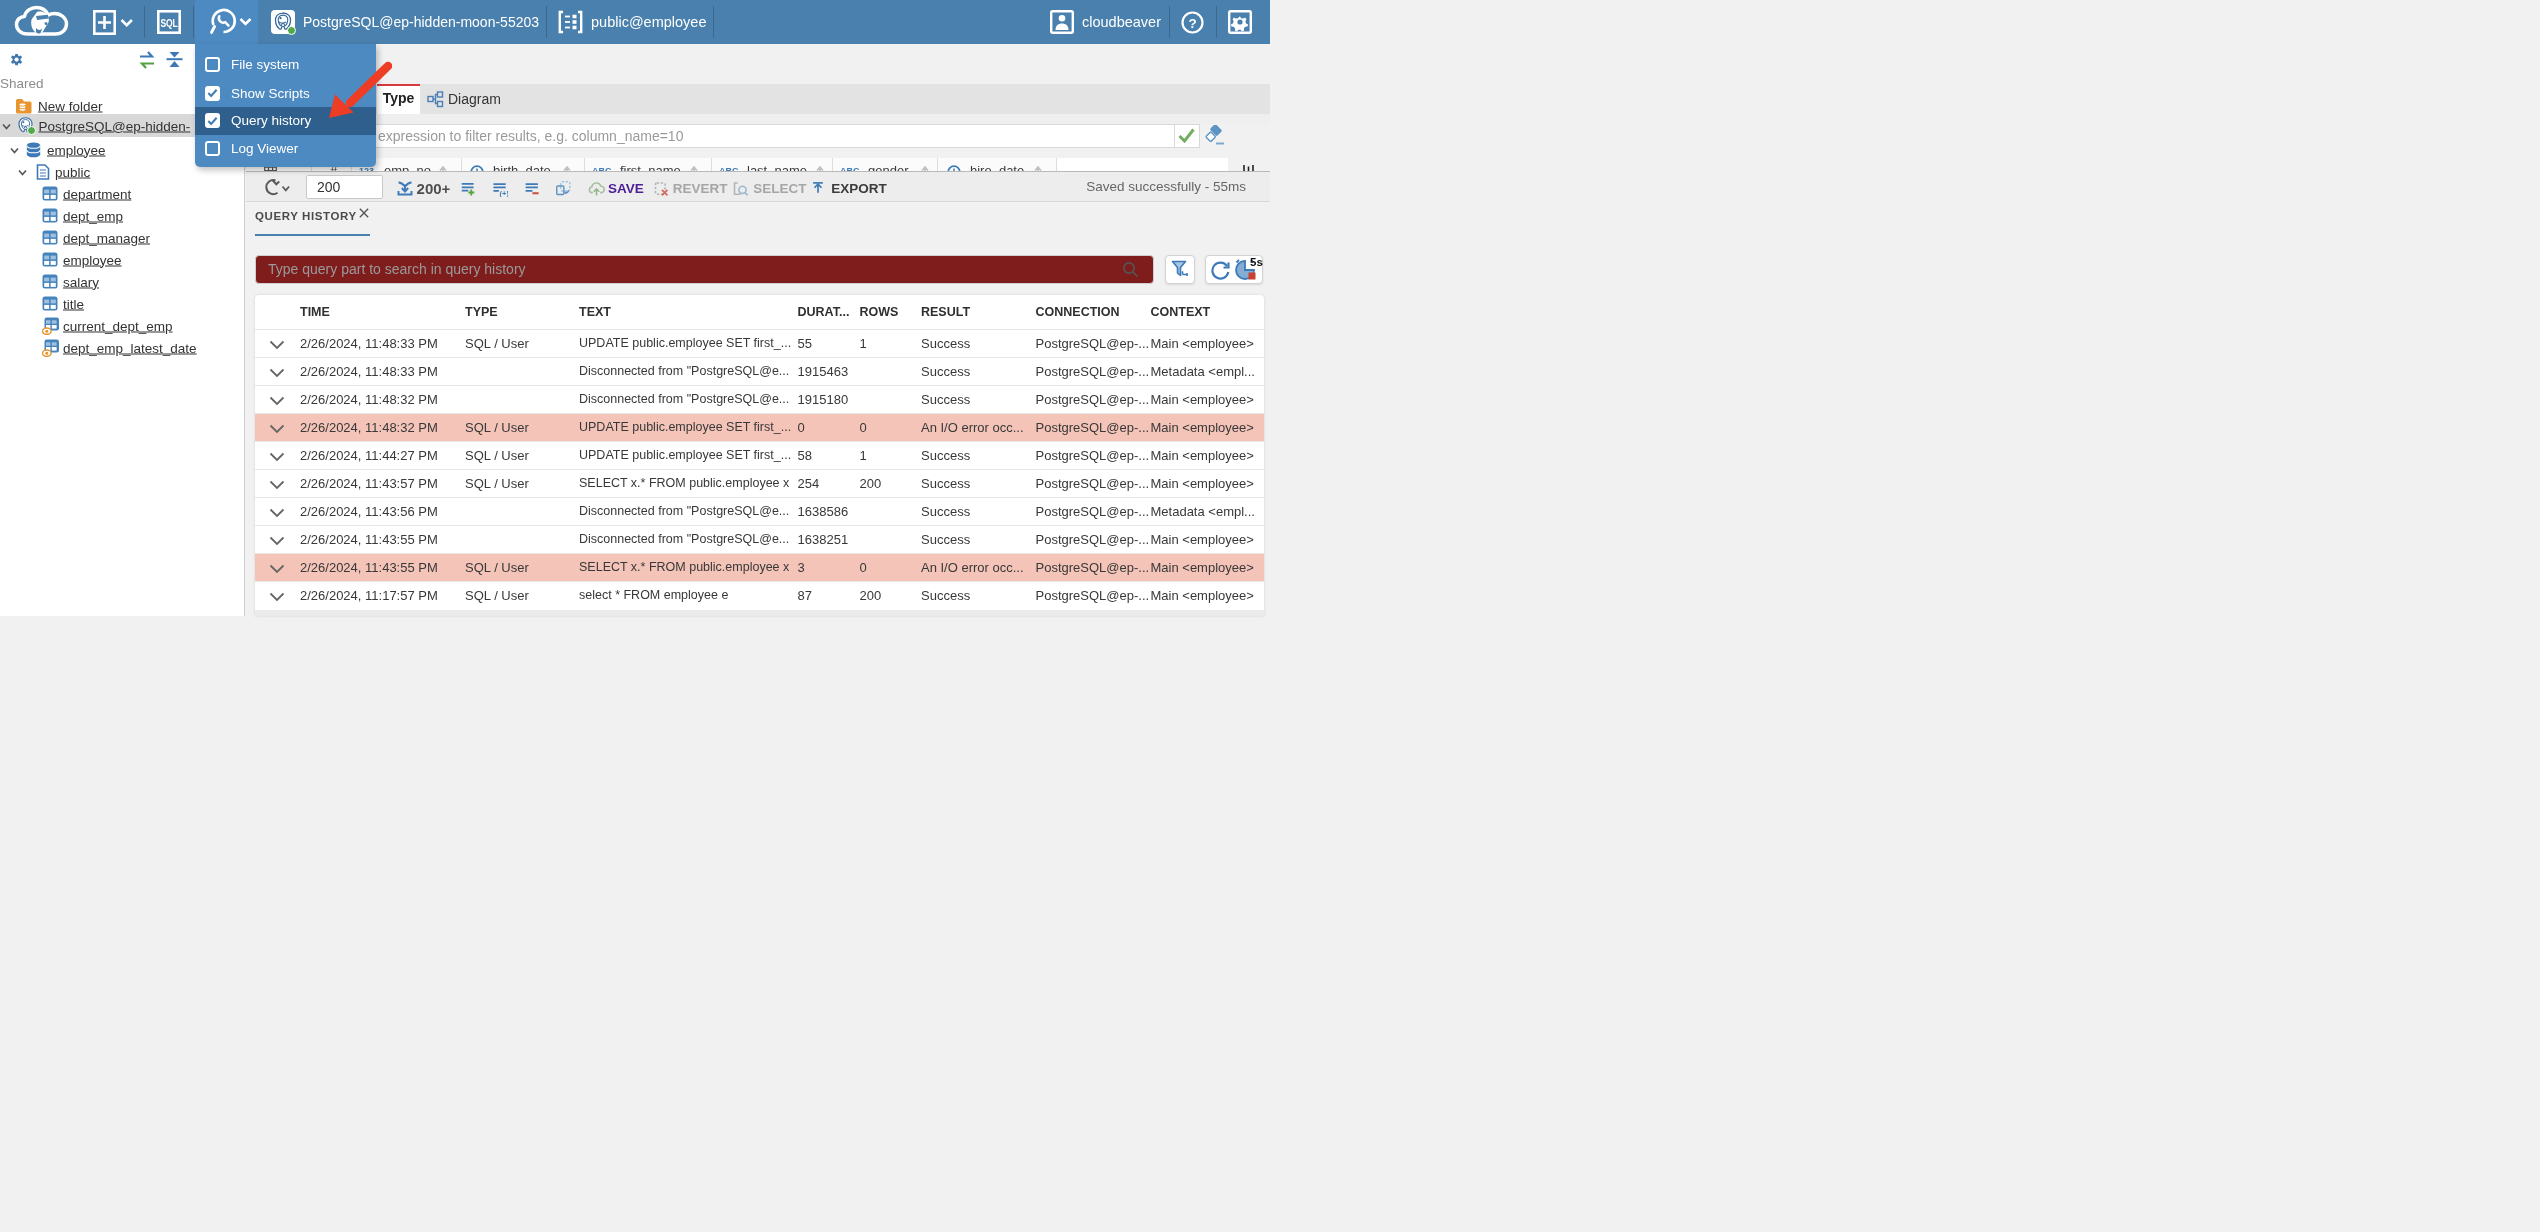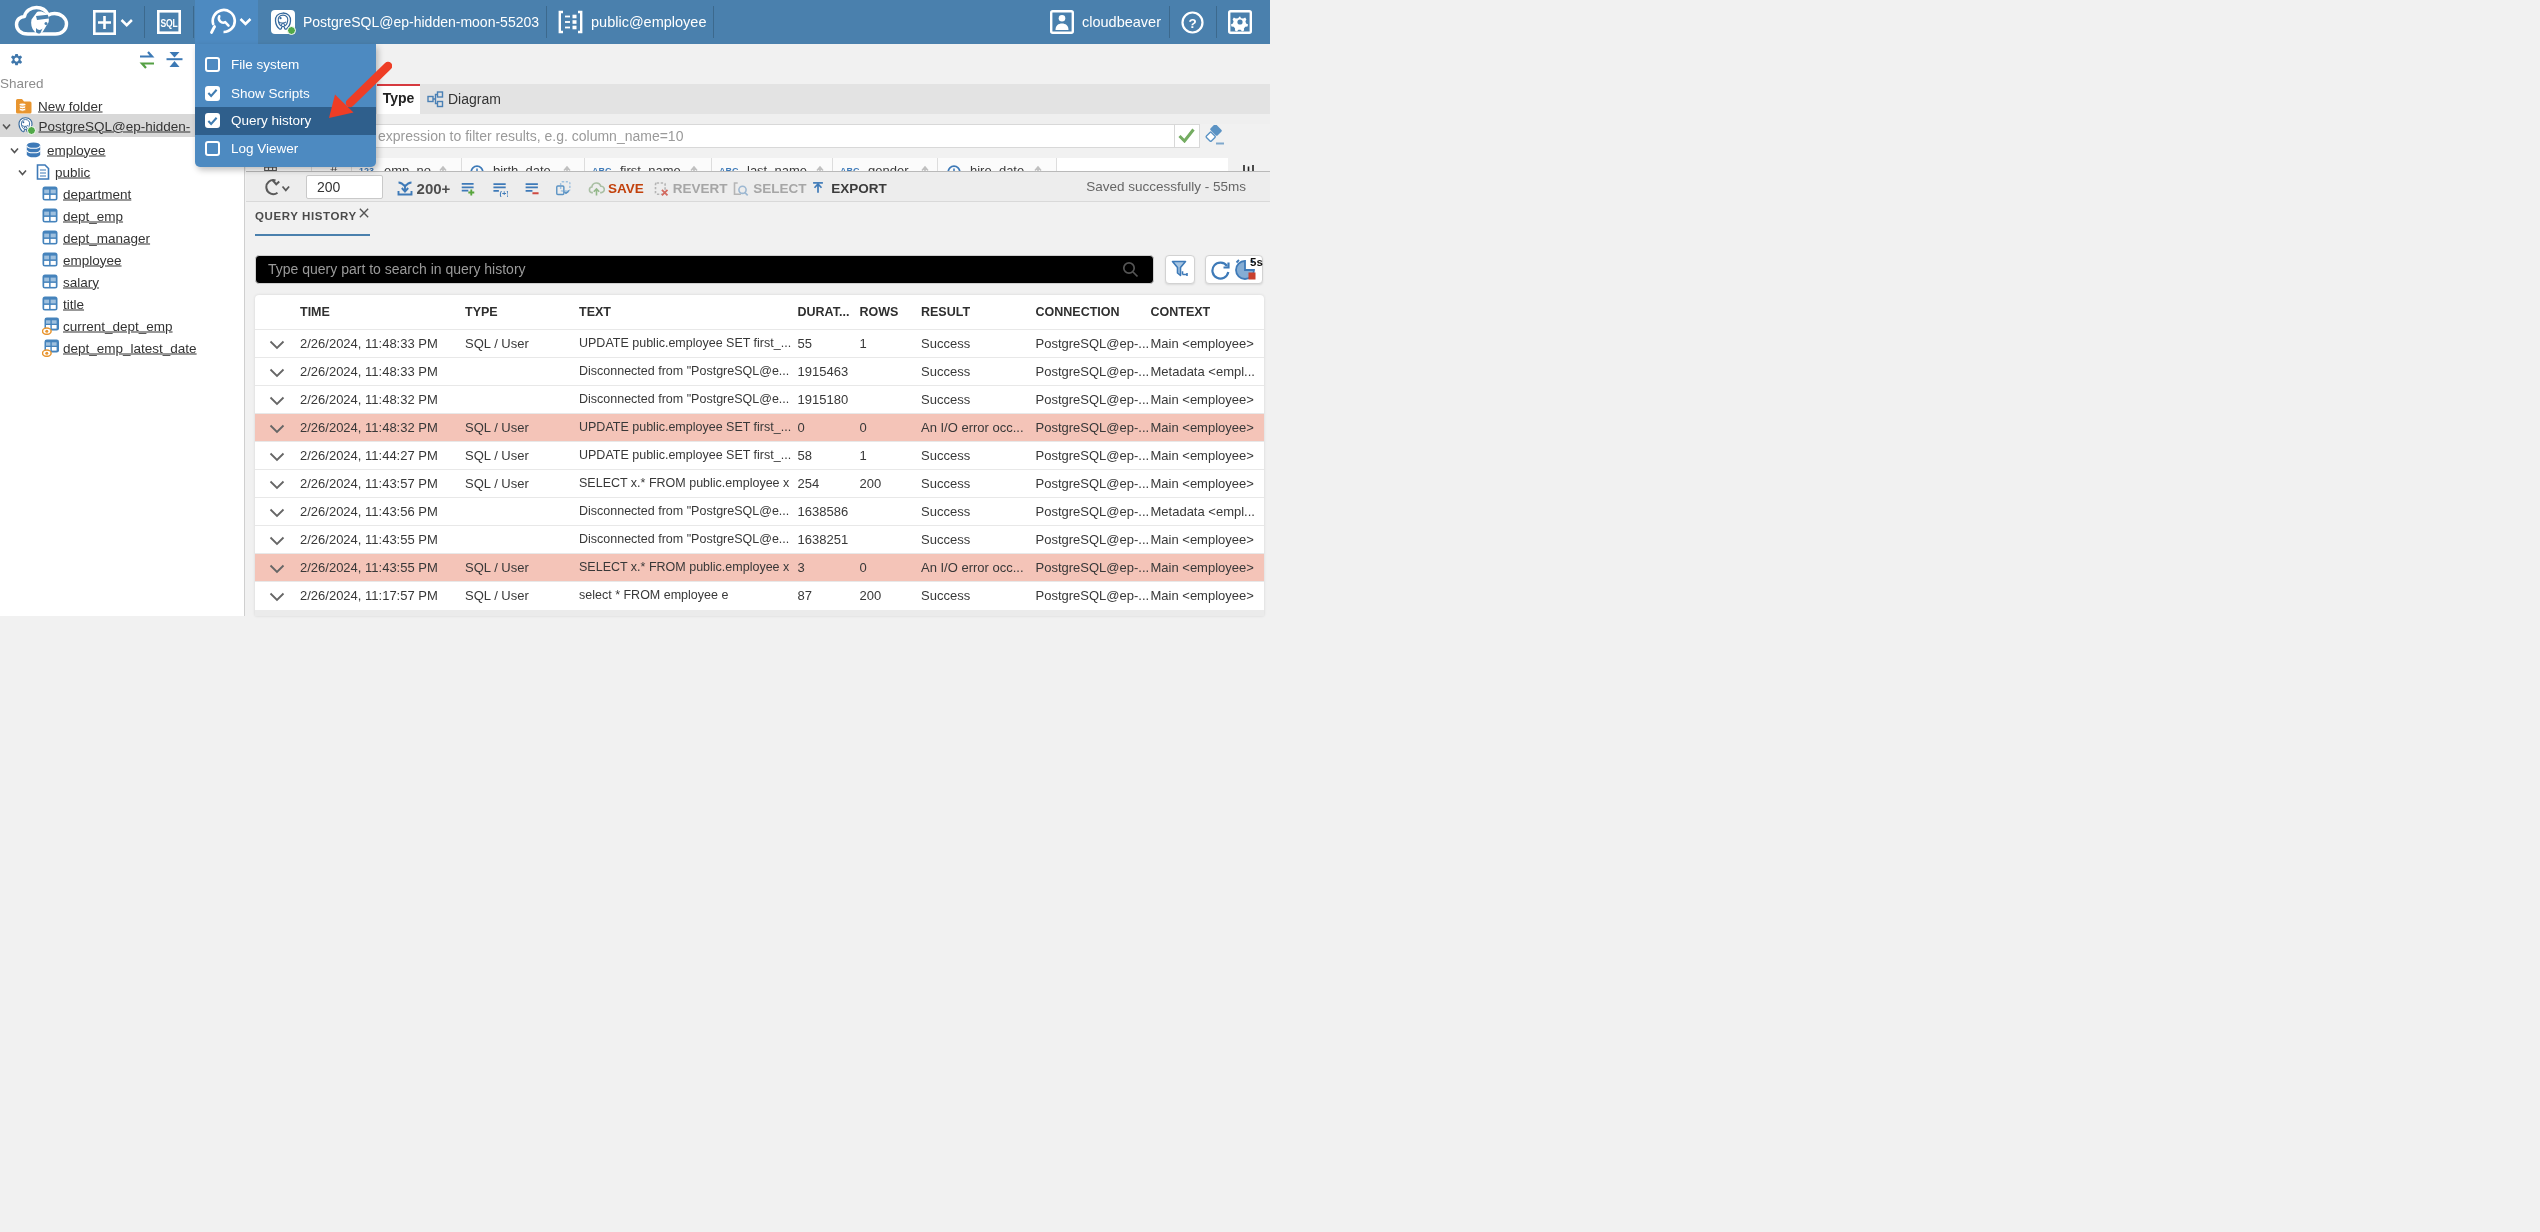--- a/index.html
+++ b/index.html
@@ -357,21 +357,21 @@
   <svg class="abs" style="left:308.5px;top:136px" width="17" height="17" viewBox="0 0 24 23">
     <rect x="8" y="2" width="13" height="13" rx="2" fill="none" stroke="#9fc2e0" stroke-width="2" stroke-dasharray="3 2.2"></rect>
     <rect x="2.5" y="8" width="10" height="12" rx="1.5" fill="none" stroke="#5b93c4" stroke-width="2"></rect>
     <path d="M15 18 a4.5 4.5 0 0 0 4 -4" fill="none" stroke="#5b93c4" stroke-width="2"></path>
     <path d="M13.2 16 l2.2 2.2 2.2 -2.2" fill="none" stroke="#5b93c4" stroke-width="1.8"></path>
   </svg>
   <svg class="abs" style="left:341.5px;top:137px" width="17" height="16" viewBox="0 0 21 20">
     <path d="M6 14.5 H4.5 A3.5 3.5 0 0 1 4.7 7.6 A5.8 5.8 0 0 1 16 6.5 A4 4 0 0 1 16.5 14.5 H15" fill="none" stroke="#a9bfa3" stroke-width="2"></path>
     <path d="M10.5 18 v-8 m-3.4 3.4 l3.4 -3.6 3.4 3.6" fill="none" stroke="#93b88a" stroke-width="2"></path>
   </svg>
-  <div class="abs tb-lbl" style="left:362px;color:#c2410c">SAVE</div>
+  <div class="abs tb-lbl" style="left:362px;color:#4c1d95">SAVE</div>
   <svg class="abs" style="left:407px;top:137px" width="17" height="16" viewBox="0 0 21 20">
     <rect x="3" y="2.5" width="12" height="14" rx="1.5" fill="none" stroke="#b5b5b5" stroke-width="2" stroke-dasharray="3 2"></rect>
     <path d="M11 11 l7 7 M18 11 l-7 7" stroke="#d36a60" stroke-width="2.2"></path>
   </svg>
   <div class="abs tb-lbl" style="left:426.7px;color:#a6a6a6">REVERT</div>
   <svg class="abs" style="left:486px;top:137px" width="17" height="16" viewBox="0 0 21 20">
     <path d="M7 2.5 h-4 v14 h8" fill="none" stroke="#b5b5b5" stroke-width="2"></path>
     <circle cx="13" cy="11" r="4.5" fill="none" stroke="#9db8d2" stroke-width="2"></circle>
     <path d="M16 14.5 l3.5 3.5" stroke="#9db8d2" stroke-width="2"></path>
   </svg>
@@ -383,21 +383,21 @@
   <div class="abs tb-lbl" style="left:585.3px;color:#3c3c3c">EXPORT</div>
   <div class="abs" style="left:0;top:126.5px;width:1005px;height:31.5px;pointer-events:none"></div>
   <div class="abs" style="right:24px;top:135px;font-size:13.5px;color:#666">Saved successfully - 55ms</div>
 
   <div class="abs" style="left:9px;top:166px;height:14px;font-size:11.5px;font-weight:bold;color:#4a4a4a;letter-spacing:0.6px">QUERY HISTORY</div>
   <svg class="abs" style="left:112px;top:163px" width="12" height="12" viewBox="0 0 13 13">
       <path d="M2 2 l9 9 M11 2 l-9 9" stroke="#555" stroke-width="1.5"></path>
     </svg>
   <div class="abs" style="left:9px;top:190px;width:115px;height:2px;background:#4a80ad"></div>
 
-  <div class="abs" style="left:9px;top:210.5px;width:899px;height:29.5px;background:#000000;border:1px solid #cfcfcf;border-radius:4px;font-size:14px;color:#9a9a9a;line-height:27.5px;padding-left:12px">Type query part to search in query history</div>
+  <div class="abs" style="left:9px;top:210.5px;width:899px;height:29.5px;background:#7f1d1d;border:1px solid #cfcfcf;border-radius:4px;font-size:14px;color:#9a9a9a;line-height:27.5px;padding-left:12px">Type query part to search in query history</div>
   <svg class="abs" style="left:876px;top:217px" width="17" height="17" viewBox="0 0 17 17">
       <circle cx="7" cy="7" r="5.2" fill="none" stroke="#555" stroke-width="1.7"></circle>
       <path d="M11 11 l4.5 4.5" stroke="#555" stroke-width="1.7"></path>
     </svg>
   <div class="abs" style="left:919px;top:210.5px;width:30px;height:29.5px;background:#fff;border:1px solid #d2d2d2;border-radius:4px;box-shadow:0 1px 2px rgba(0,0,0,0.1)"></div>
   <svg class="abs" style="left:925px;top:216px" width="19" height="19" viewBox="0 0 19 19">
     <path d="M1.5 1.5 h13 l-5 6 v8 l-3 -2.5 v-5.5 Z" fill="#a8c6e2" stroke="#3e7ab8" stroke-width="1.6" stroke-linejoin="round"></path>
     <path d="M11.5 14.5 h4.5 m0 -1.6 v3.2 m-4.5 -4.8 v3.2" stroke="#3e7ab8" stroke-width="1.6"></path>
   </svg>
   <div class="abs" style="left:958.5px;top:210.5px;width:58.5px;height:29.5px;background:#fff;border:1px solid #d2d2d2;border-radius:4px;box-shadow:0 1px 2px rgba(0,0,0,0.1)"></div>

